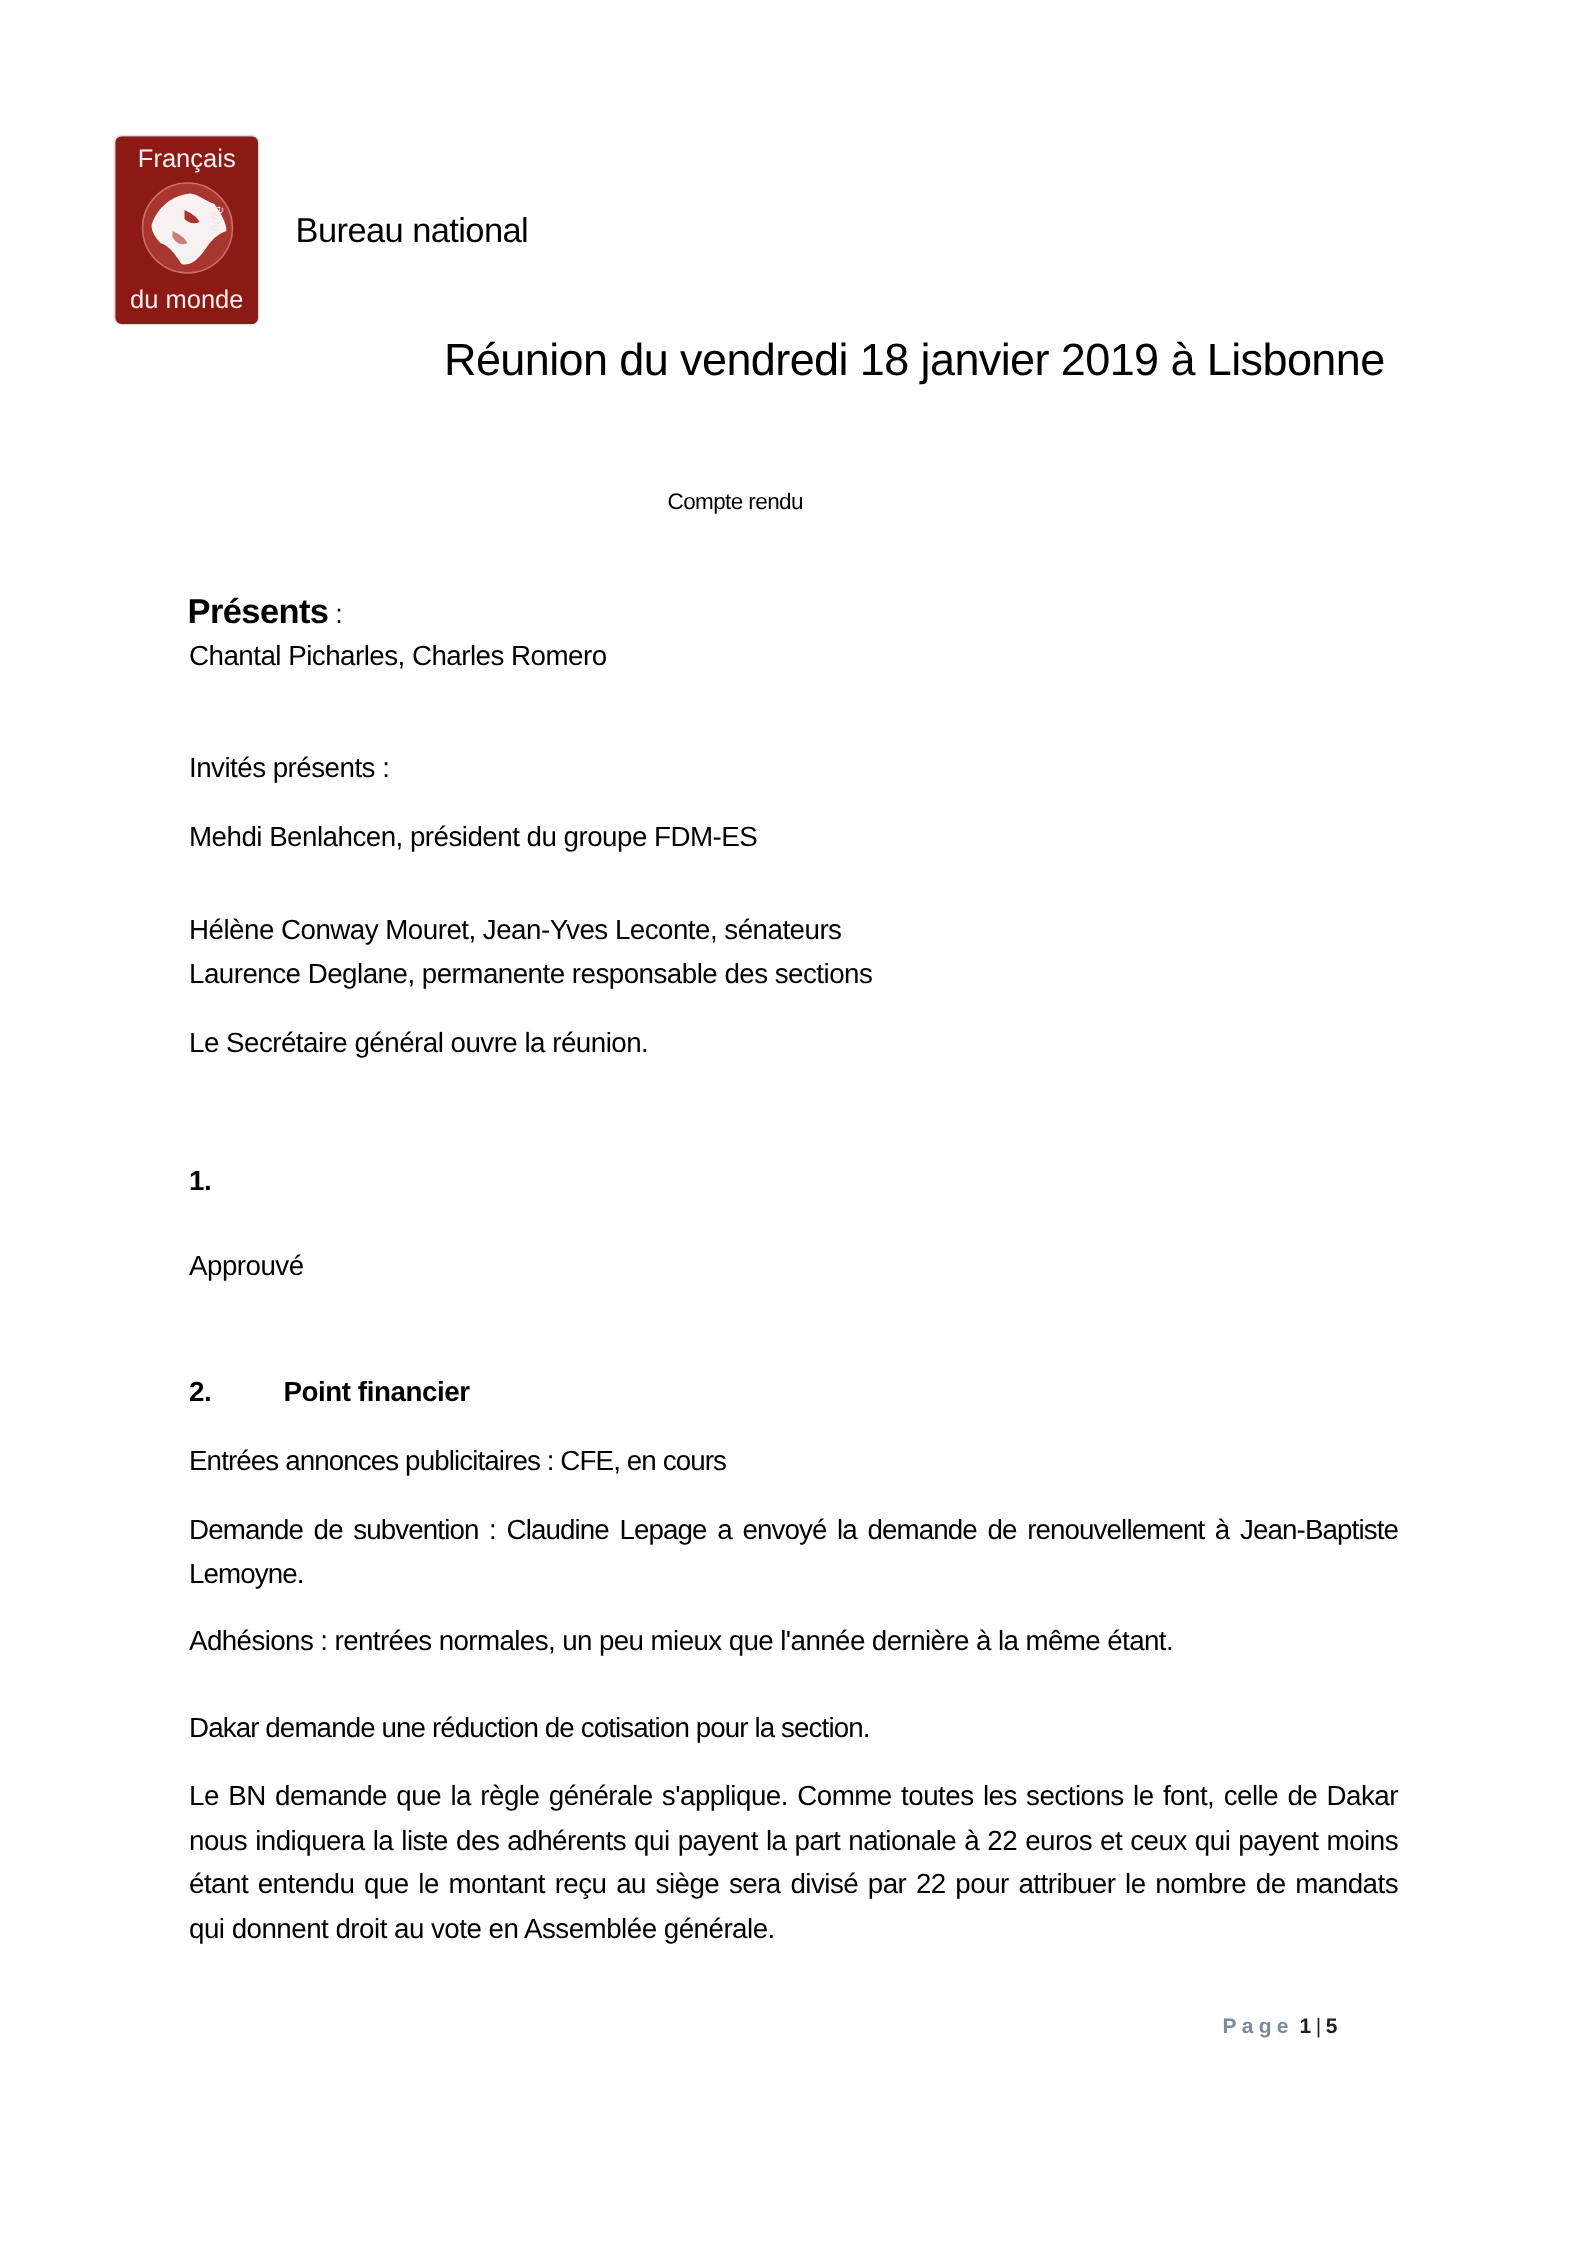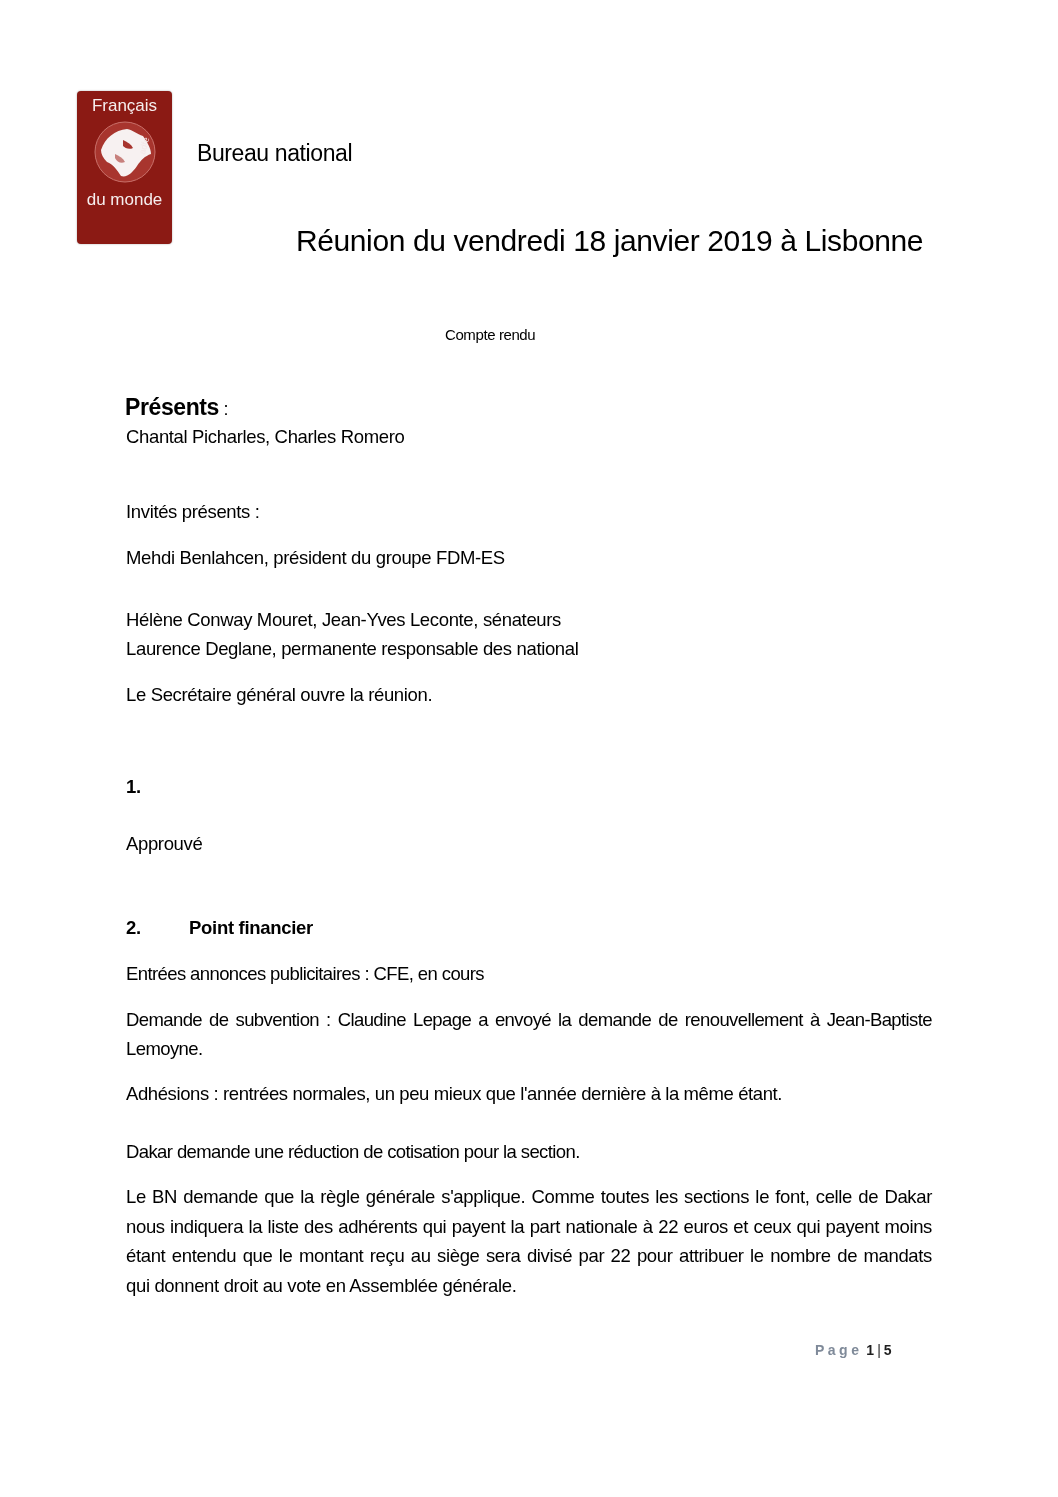--- a/index.html
+++ b/index.html
@@ -13,21 +13,21 @@
       position: relative;
       overflow: hidden;
       font-family: "Liberation Sans", sans-serif;
       color: #000;
     }
     .abs { position: absolute; }
 
     
     .logo {
       left: 77px; top: 91px;
-      width: 95px; height: 153px;
+      width: 95px; height: 125px;
       background: #8b1a14;
       border-radius: 4px;
       box-shadow: 0 0 2px rgba(0,0,0,0.35);
       overflow: hidden;
     }
     .logo-top, .logo-bottom {
       position: absolute;
       left: 0; width: 100%;
       text-align: center;
       color: #f6eeee;
@@ -129,21 +129,21 @@
 <div class="abs presents-title">
   <span>Présents</span><span class="presents-colon"> :</span>
 </div>
 <div class="abs para" style="top:422px;">
   <div>Chantal Picharles, Charles Romero</div>
 </div>
 
 <div class="abs para" style="top:497px;">Invités présents :</div>
 <div class="abs para" style="top:543px;">Mehdi Benlahcen, président du groupe FDM-ES</div>
 <div class="abs para" style="top:589px;margin-top:16px;">Hélène Conway Mouret, Jean-Yves Leconte, sénateurs</div>
-<div class="abs para" style="top:634px;">Laurence Deglane, permanente responsable des national</div>
+<div class="abs para" style="top:634px;">Laurence Deglane, permanente responsable des sections</div>
 <div class="abs para" style="top:680px;">Le Secrétaire général ouvre la réunion.</div>
 
 <div class="abs para section-title" style="top:772px; height:29px;">
   <span class="sec-num">1.</span>
 </div>
 <div class="abs para" style="top:829px;">Approuvé</div>
 
 <div class="abs para section-title" style="top:913px; height:29px;">
   <span class="sec-num">2.</span>
   <span class="sec-label">Point financier</span>

